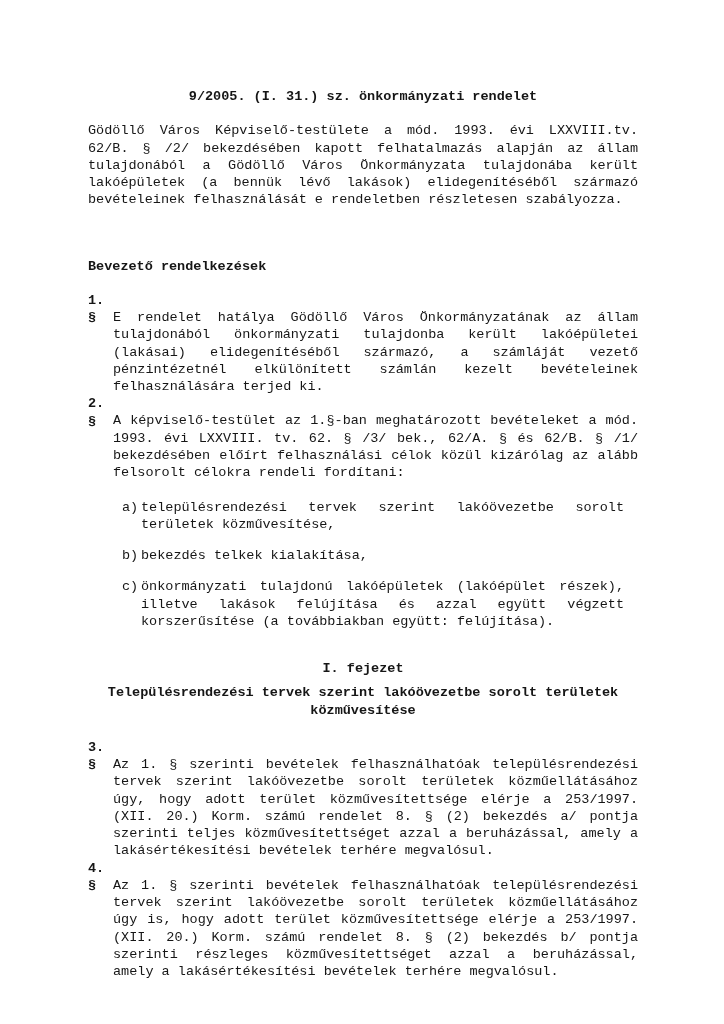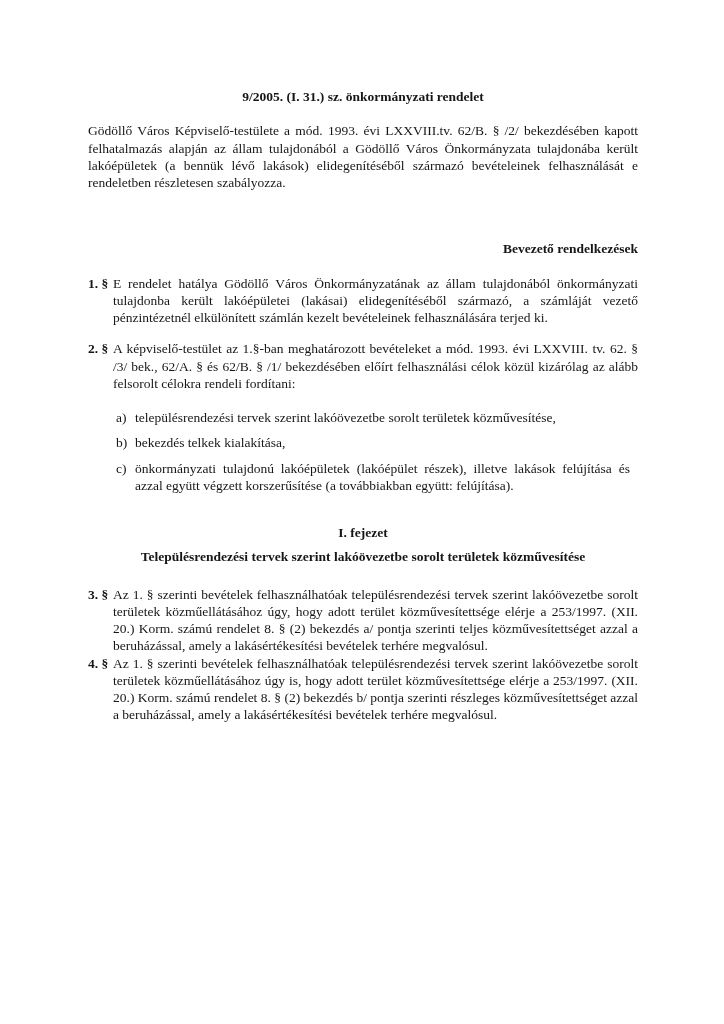--- a/index.html
+++ b/index.html
@@ -8,66 +8,66 @@
     background: #ffffff;
   }
   .page {
     position: relative;
     width: 724px;
     height: 1024px;
     box-sizing: border-box;
     padding: 88px 86px 0 88px;
     background: #ffffff;
     color: #161616;
-    font-family: Liberation Serif, serif;
+    font-family: Liberation Mono, monospace;
     font-size: 13.5px;
     line-height: 17.25px;
     overflow: hidden;
   }
   .title {
     font-weight: bold;
     text-align: center;
     margin: 0 0 17px 0;
   }
   .subtitle {
     font-weight: bold;
     text-align: center;
     margin: 0 0 29px 0;
   }
   .intro {
     text-align: justify;
     margin: 0 0 49px 0;
   }
   .section-heading {
     font-weight: bold;
-    text-align: right;
+    text-align: left;
     margin: 0 0 17px 0;
   }
   .law-item {
     text-align: justify;
     padding-left: 25px;
     margin: 0;
   }
   .law-item .marker {
     display: inline-block;
     width: 25px;
     margin-left: -25px;
     font-weight: bold;
     text-indent: 0;
   }
-  .law-item.gap-sm { margin-bottom: 14px; }
+  .law-item.gap-sm { }
   .law-item.gap-md { margin-bottom: 17px; }
   .law-item.gap-lg { }
   .goals {
     margin: 0 0 30px 0;
   }
   .goal {
     text-align: justify;
     padding-left: 39px;
-    margin: 8px;
+    margin: 14px;
   }
   .goal .gmarker {
     display: inline-block;
     width: 19px;
     margin-left: -19px;
   }
   .chapter-number {
     font-weight: bold;
     text-align: center;
     margin: 0 0 7px 0;

